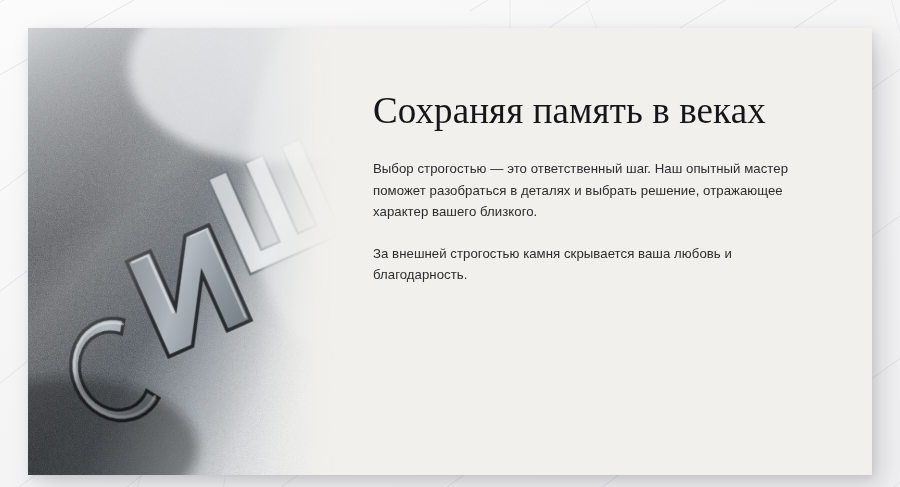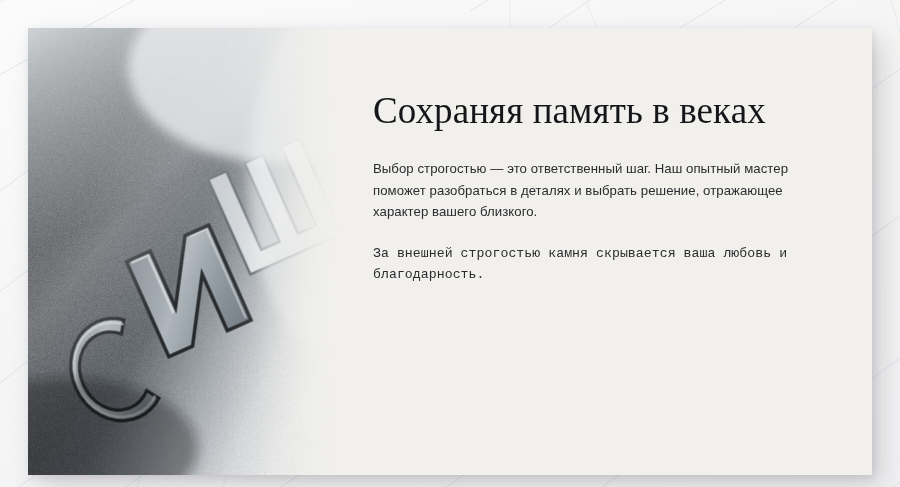--- a/index.html
+++ b/index.html
@@ -90,21 +90,21 @@
 
   .body-block { margin-top: 27px; max-width: 455px; }
 
   .body-text {
     font-family: "Liberation Sans", sans-serif;
     font-size: 13.2px;
     line-height: 1.62;
     color: #2b2c30;
     letter-spacing: 0.05px;
   }
-  .body-text + .body-text { margin-top: 20px; font-family: Liberation Mono, monospace; }
+  .body-text + .body-text { margin-top: 20px; }
 </style>
 </head>
 <body>
 
 <div class="page-bg">
   <svg class="blueprint-layer" viewBox="0 0 1080 584" preserveAspectRatio="none" aria-hidden="true">
     <g stroke="#b9bcc4" stroke-width="0.9" fill="none" opacity="0.65">
       <line x1="-40" y1="120" x2="300" y2="-60"></line>
       <line x1="-40" y1="196" x2="330" y2="-10"></line>
       <line x1="10" y1="300" x2="250" y2="120"></line>

